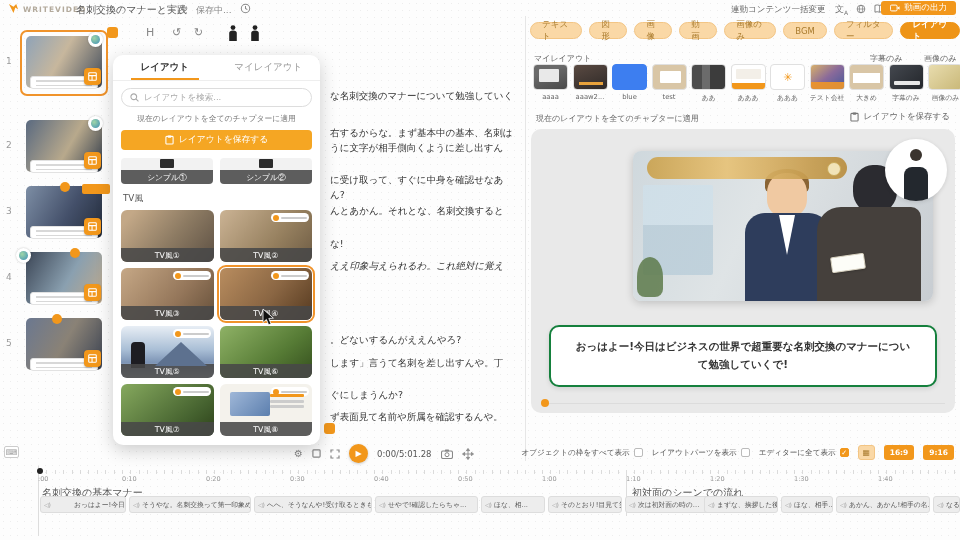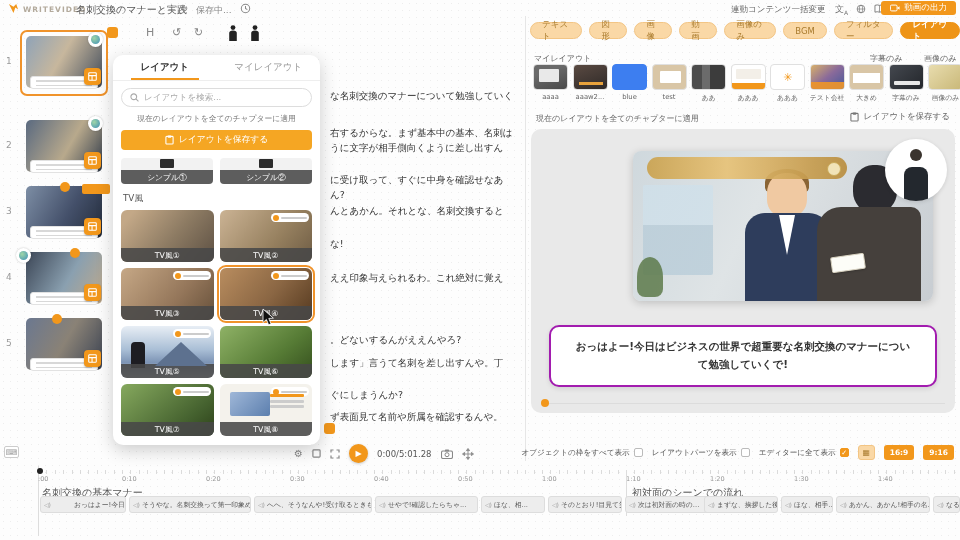--- a/index.html
+++ b/index.html
@@ -145,21 +145,21 @@
   .v-man2 { position:absolute; right:18px; top:14px; width:92px; height:136px; }
   .v-man2 .head { position:absolute; right:18px; top:0; width:44px; height:48px; border-radius:45%; background:#2b2b30; }
   .v-man2 .body { position:absolute; right:-6px; top:42px; width:104px; height:96px; border-radius:24px 10px 0 0; background:#45403c; }
   .v-card { position:absolute; left:198px; top:104px; width:34px; height:16px; background:#fdfdf8; border:1px solid #d8d2c0;
     border-radius:2px; transform:rotate(-8deg); box-shadow:0 1px 2px rgba(0,0,0,.2); }
   .avatar { position:absolute; right:8px; top:10px; width:62px; height:62px; border-radius:50%; background:#fff;
     box-shadow:0 1px 4px rgba(0,0,0,.12); display:flex; align-items:flex-end; justify-content:center; overflow:hidden; }
   .avatar .a-head { position:absolute; top:10px; left:50%; transform:translateX(-50%); width:12px; height:12px; border-radius:50%; background:#3a342e; }
   .avatar .a-body { width:24px; height:34px; border-radius:8px 8px 0 0; background:#23282e; }
   .bubble { position:absolute; left:18px; top:196px; width:388px; height:62px; background:#fff;
-    border:2px solid #a21caf; border-radius:10px; box-shadow:0 2px 5px rgba(0,0,0,.10);
+    border:2px solid #15803d; border-radius:10px; box-shadow:0 2px 5px rgba(0,0,0,.10);
     display:flex; align-items:center; justify-content:center; padding:0 22px; }
   .bubble span { font-size:10.5px; font-weight:bold; color:#333; text-align:center; line-height:1.7; }
   .progress { position:absolute; left:10px; top:270px; right:10px; height:8px; }
   .progress .line { position:absolute; left:0; right:0; top:3.5px; height:1.5px; background:#dcdcdc; }
   .progress .knob { position:absolute; left:0; top:0; width:8px; height:8px; border-radius:50%; background:#F2971B; }
 
   
   .ctrl-left { position:absolute; left:294px; top:444px; display:flex; align-items:center; gap:9px; }
   .gray-ic { font-size:10px; color:#888; }
   .play-btn { width:19px; height:19px; border-radius:50%; background:#F2971B; color:#fff;
@@ -338,21 +338,21 @@
   </svg>
 
 <div>
   <div class="sline" style="top:90px;">な名刺交換のマナーについて勉強していく</div>
   <div class="sline" style="top:127px;">右するからな。まず基本中の基本、名刺は</div>
   <div class="sline" style="top:142px;">うに文字が相手側向くように差し出すん</div>
   <div class="sline" style="top:174px;">に受け取って、すぐに中身を確認せなあ</div>
   <div class="sline" style="top:189px;">ん?</div>
   <div class="sline" style="top:205px;">んとあかん。それとな、名刺交換すると</div>
   <div class="sline" style="top:238px;">な!</div>
-  <div class="sline" style="top:272px;">ええ印象与えられるわ。これ絶対に覚え</div>
+  <div class="sline" style="top:260px;font-style:italic;">ええ印象与えられるわ。これ絶対に覚え</div>
   <div class="sline" style="top:334px;">。どないするんがええんやろ?</div>
   <div class="sline" style="top:357px;">します」言うて名刺を差し出すんや。丁</div>
   <div class="sline" style="top:389px;">ぐにしまうんか?</div>
   <div class="sline" style="top:411px;">ず表面見て名前や所属を確認するんや。</div>
 </div>
 
 <div class="popup">
   <div class="popup-tabs">
     <div class="ptab active">レイアウト</div>
     <div class="ptab">マイレイアウト</div>

